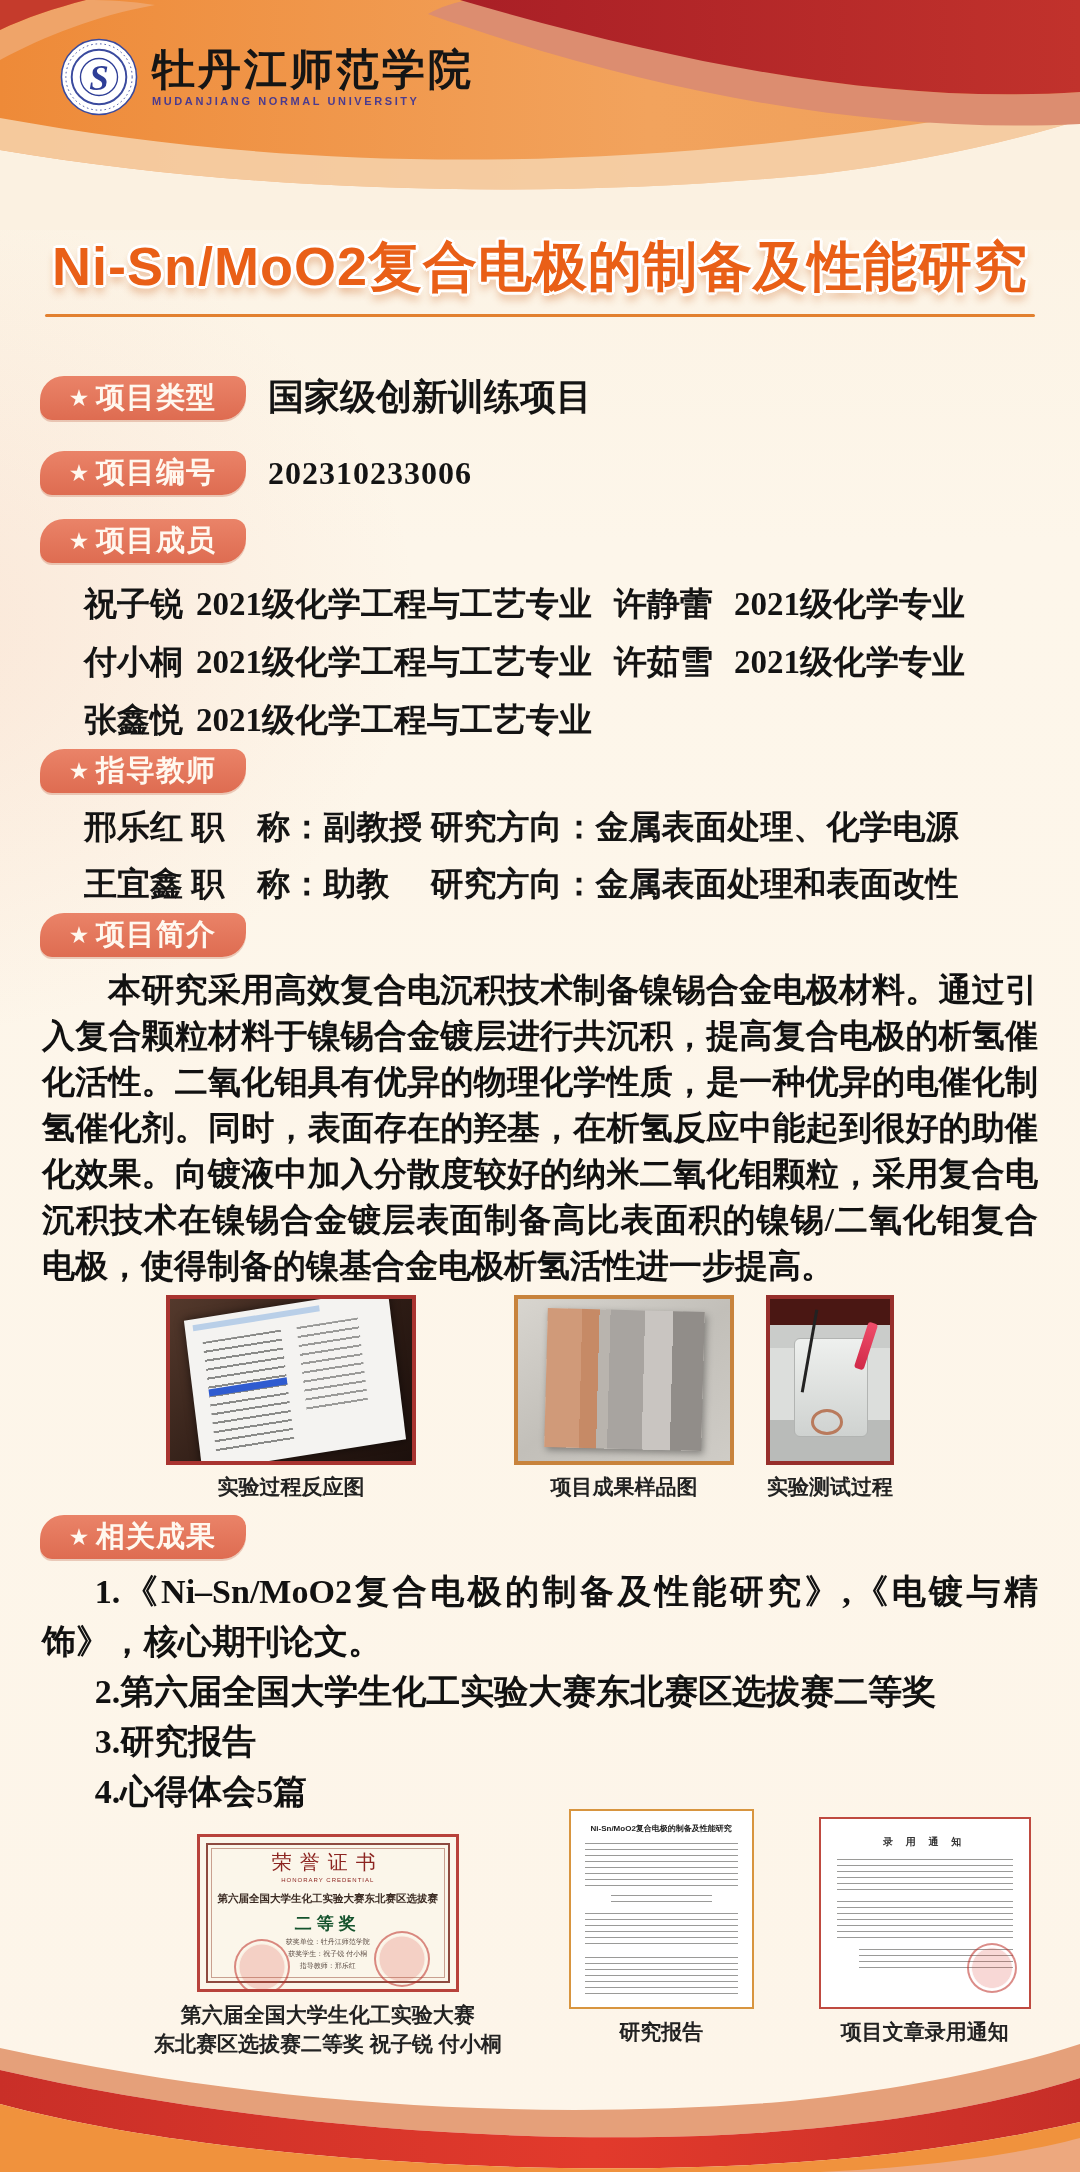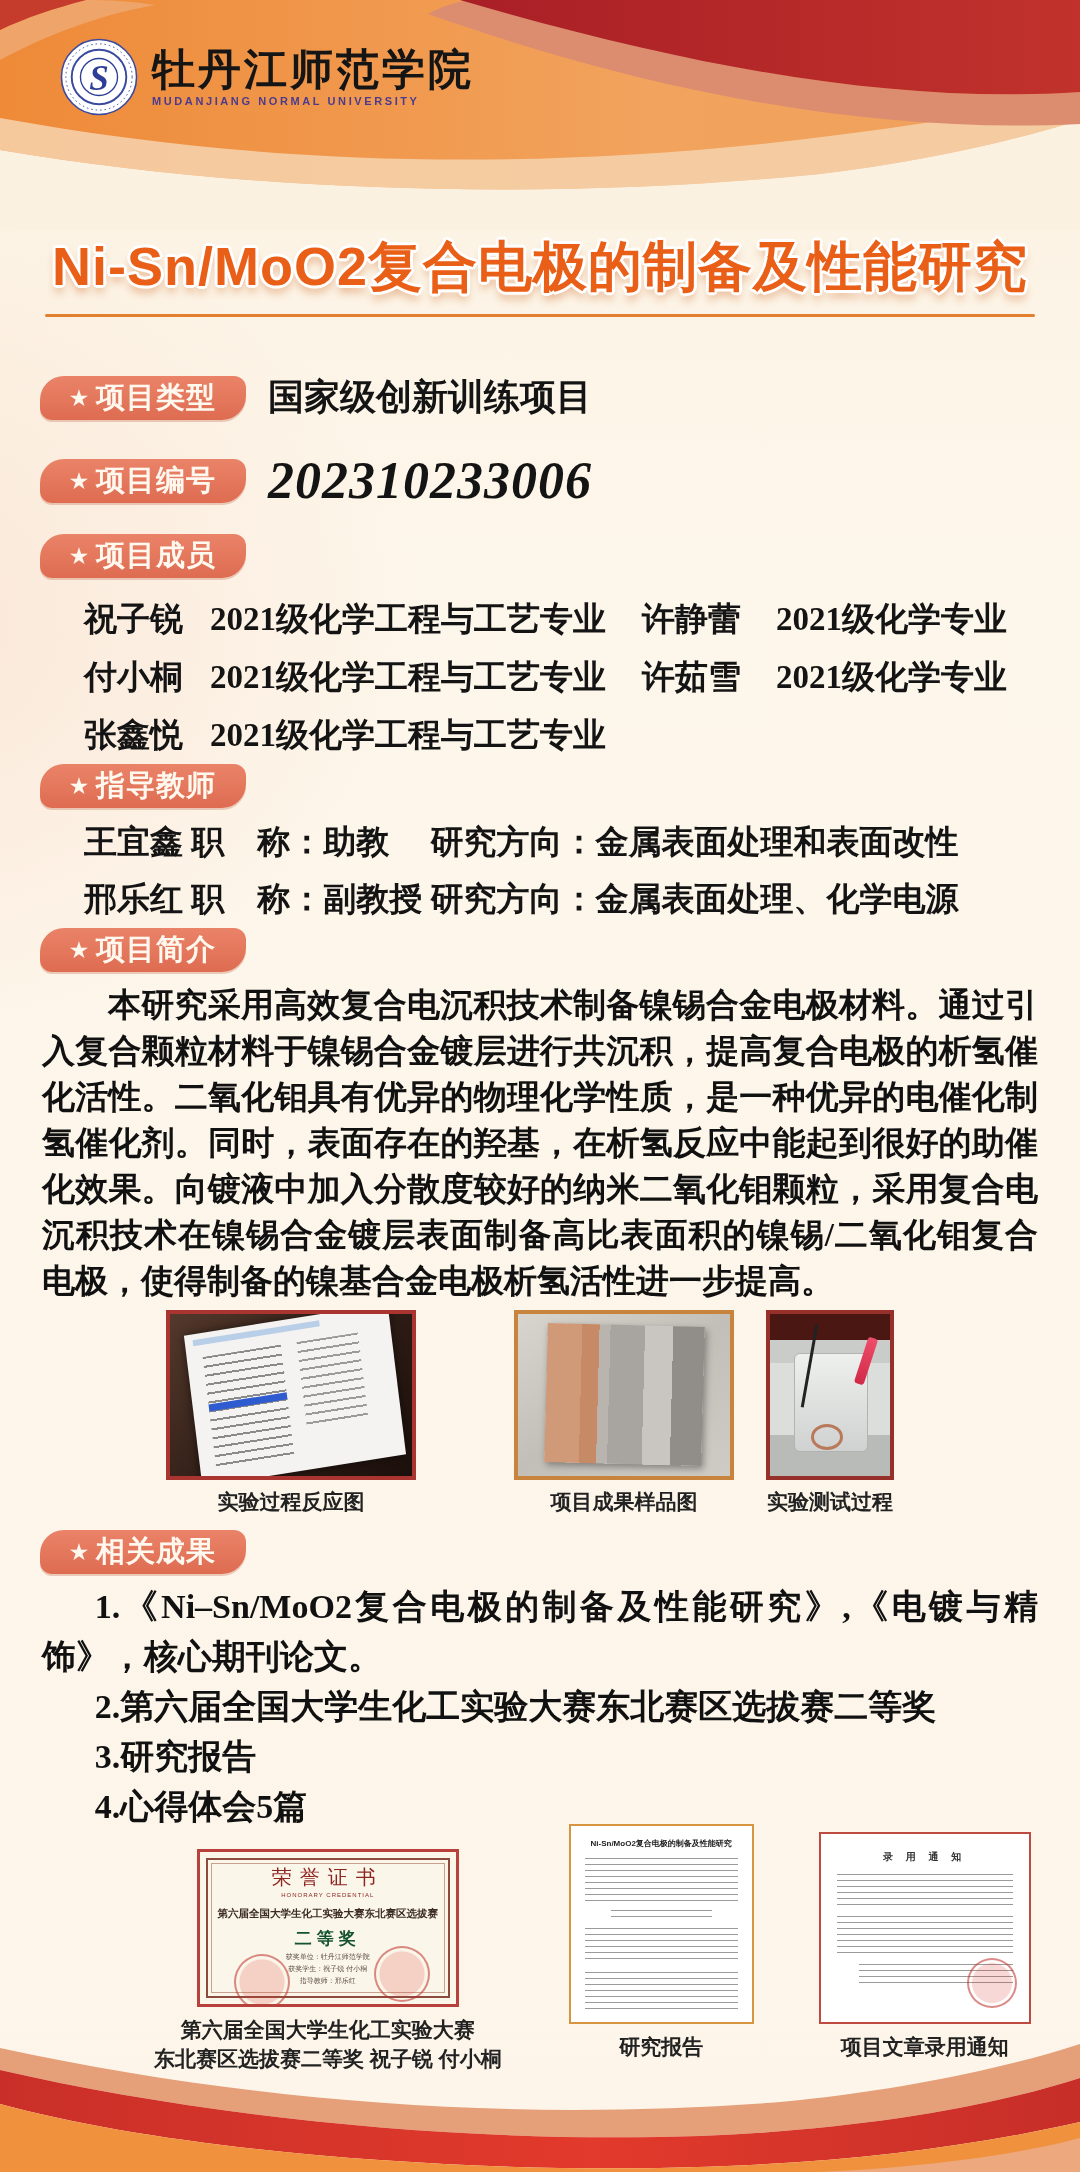--- a/index.html
+++ b/index.html
@@ -38,28 +38,28 @@
     border-radius:24px 12px 24px 12px;
     box-shadow:0 2px 0 rgba(180,70,40,.25);
     color:#fff8ef;font-weight:700;font-size:29px;letter-spacing:1px;
   }
   .badge .star{font-size:20px;line-height:1;}
   .badge-solo{margin:0 0 0 40px;}
   .row{display:flex;align-items:center;gap:22px;padding-left:40px;}
   .row-type{margin-top:56px;}
   .row-number{margin-top:29px;}
   .info-value{font-family:"Liberation Serif",serif;font-weight:700;font-size:36px;color:#141414;}
-  .number-value{font-size:52px;letter-spacing:1px;font-style:italic;}
+  .number-value{font-size:32px;letter-spacing:1px;}
   .mt-members{margin-top:24px;}
   .mt-advisors{margin-top:0px;}
   .mt-intro{margin-top:0px;}
   .mt-results{margin-top:14px;}
   
   .members{margin-top:12px;padding-left:84px;font-family:"Liberation Serif",serif;font-weight:700;font-size:33px;color:#141414;}
-  .members .mrow{display:grid;grid-template-columns:104px 410px 112px auto;column-gap:22px;height:58px;align-items:center;}
+  .members .mrow{display:grid;grid-template-columns:104px 410px 112px auto;column-gap:8px;height:58px;align-items:center;}
   
   .advisors{margin-top:6px;padding-left:84px;font-family:"Liberation Serif",serif;font-weight:700;font-size:33px;color:#141414;}
   .advisors .arow{height:57px;display:flex;align-items:center;}
   
   .intro{
     margin:10px 42px 0;font-family:"Liberation Serif",serif;font-weight:700;
     font-size:33px;line-height:46px;color:#111;text-align:justify;text-indent:2em;
   }
   
   .photos{display:flex;align-items:flex-start;margin-top:6px;padding-left:166px;}
@@ -204,22 +204,22 @@
       <span></span>
     </div>
   </div>
 
   
   <div class="badge badge-solo mt-advisors">
     <span class="star">★</span>
     <span>指导教师</span>
   </div>
   <div class="advisors">
+    <div class="arow">邢乐红  职　称：副教授  研究方向：金属表面处理、化学电源</div>
     <div class="arow">王宜鑫  职　称：助教　  研究方向：金属表面处理和表面改性</div>
-    <div class="arow">邢乐红  职　称：副教授  研究方向：金属表面处理、化学电源</div>
   </div>
 
   
   <div class="badge badge-solo mt-intro">
     <span class="star">★</span>
     <span>项目简介</span>
   </div>
   <p class="intro">本研究采用高效复合电沉积技术制备镍锡合金电极材料。通过引入复合颗粒材料于镍锡合金镀层进行共沉积，提高复合电极的析氢催化活性。二氧化钼具有优异的物理化学性质，是一种优异的电催化制氢催化剂。同时，表面存在的羟基，在析氢反应中能起到很好的助催化效果。向镀液中加入分散度较好的纳米二氧化钼颗粒，采用复合电沉积技术在镍锡合金镀层表面制备高比表面积的镍锡/二氧化钼复合电极，使得制备的镍基合金电极析氢活性进一步提高。</p>
 
   

